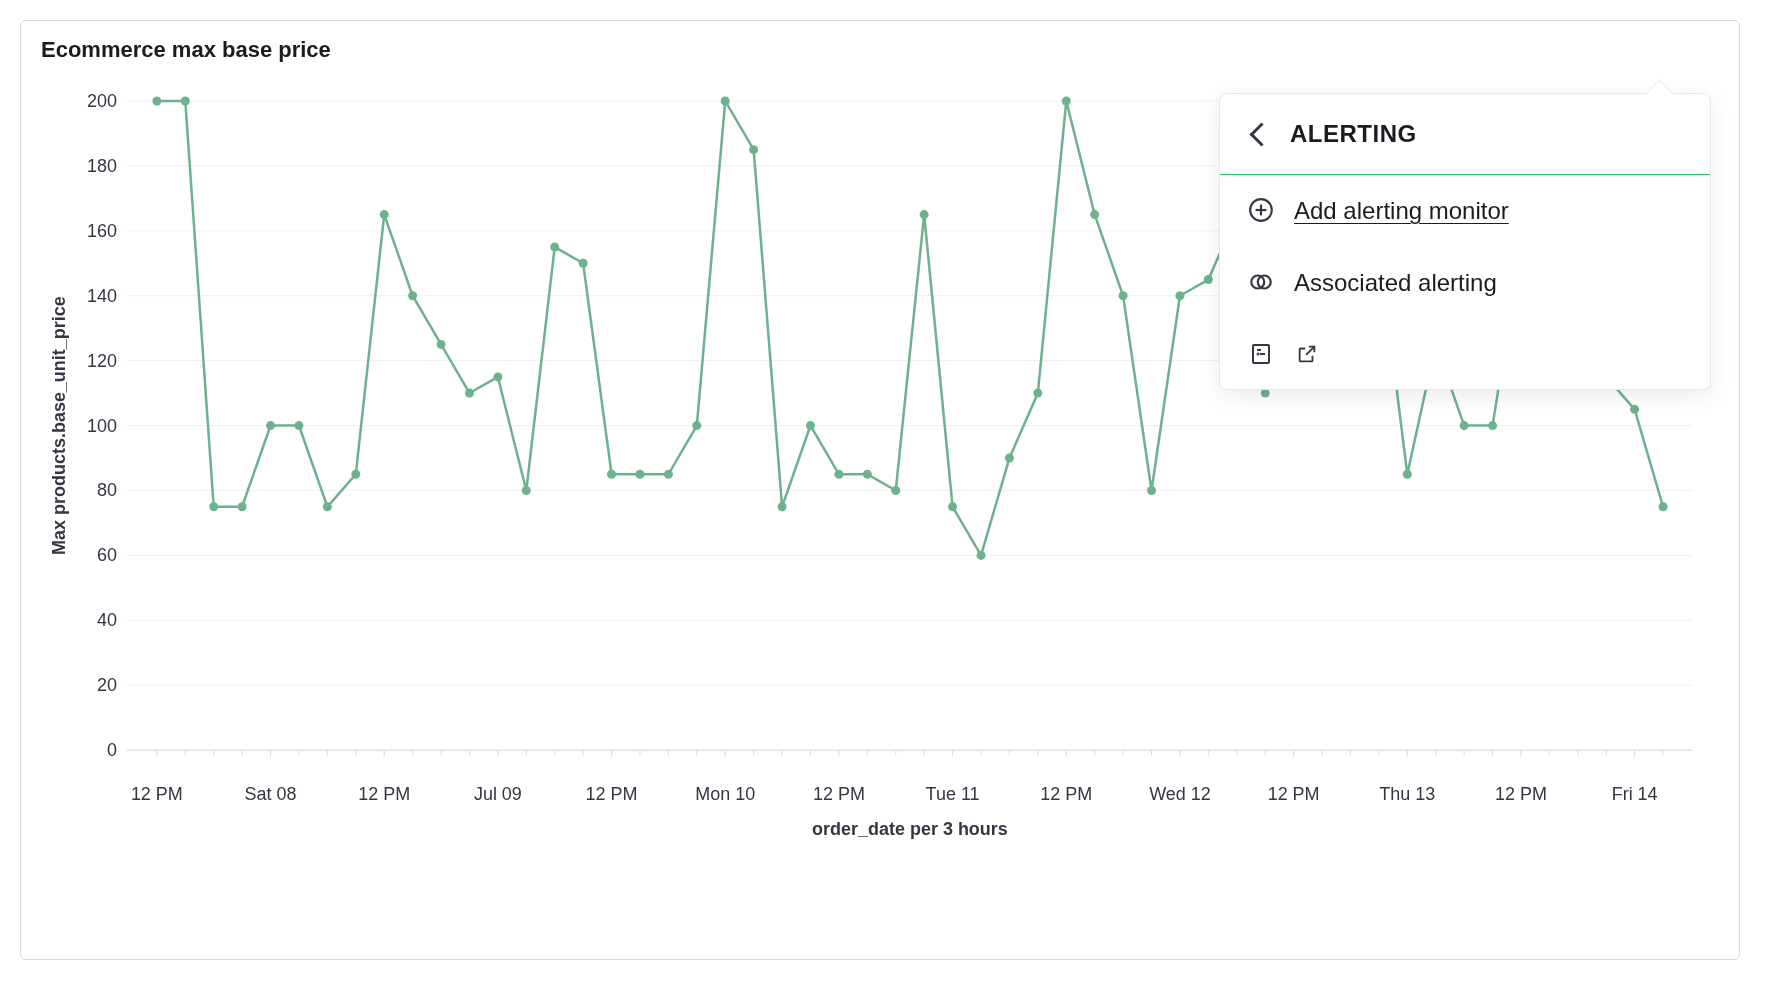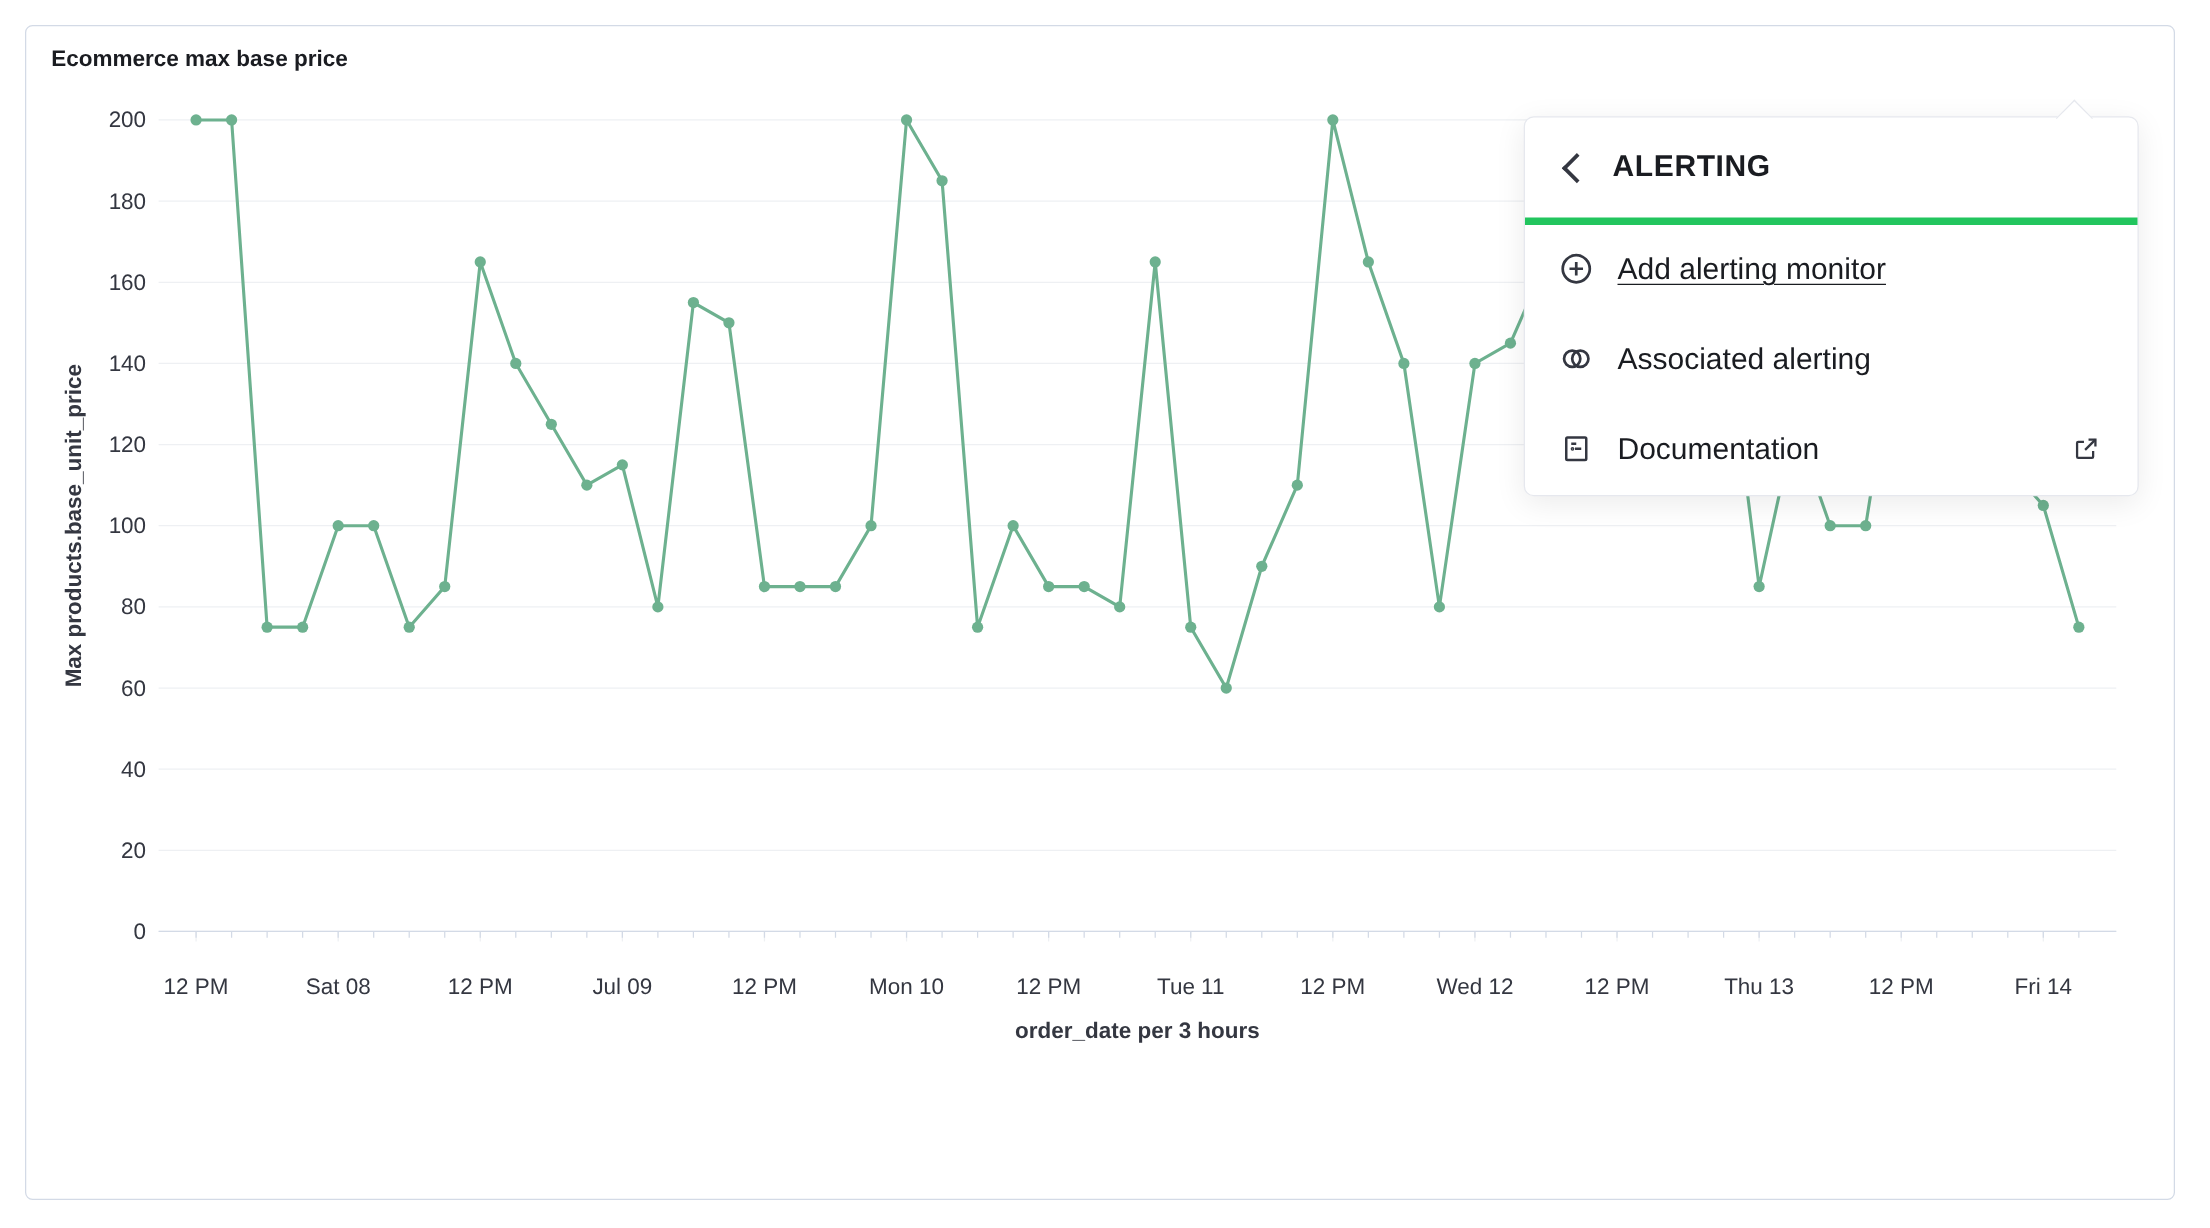--- a/index.html
+++ b/index.html
@@ -11,21 +11,21 @@
   .panel {
     border: 1px solid #d3dae6;
     border-radius: 6px;
     padding: 16px;
     position: relative;
     width: 1720px;
     height: 940px;
     box-sizing: border-box;
   }
   .panel-title {
-    font-size: 18px;
+    font-size: 22px;
     font-weight: 700;
     color: #1a1c21;
     margin: 0 0 8px 4px;
   }
   .chart-area {
     position: relative;
     width: 100%;
     height: 800px;
   }
   svg.chart {
@@ -78,21 +78,21 @@
     height: 20px;
     background: #fff;
     border-left: 1px solid #e6e8ee;
     border-top: 1px solid #e6e8ee;
     transform: rotate(45deg);
   }
   .context-header {
     display: flex;
     align-items: center;
     padding: 26px 28px;
-    border-bottom: 6px solid #22c55e;
+    border-bottom: 1px solid #22c55e;
     gap: 16px;
   }
   .context-header-title {
     font-size: 24px;
     font-weight: 800;
     letter-spacing: 0.5px;
     color: #1a1c21;
   }
   .menu-item {
     display: flex;
@@ -335,21 +335,20 @@
 
     <div class="menu-item">
       <div class="icon-wrap">
         <svg viewBox="0 0 24 24" width="24" height="24" fill="none" stroke="currentColor" stroke-width="2">
           <rect x="4" y="3" width="16" height="18" rx="1"></rect>
           <line x1="8" y1="8" x2="12" y2="8"></line>
           <circle cx="9" cy="12" r="0.5" fill="currentColor"></circle>
           <line x1="11" y1="12" x2="16" y2="12"></line>
         </svg>
       </div>
-      <span class="label">Documentation</span>
       <div class="icon-wrap external-icon">
         <svg viewBox="0 0 24 24" width="22" height="22" fill="none" stroke="currentColor" stroke-width="2">
           <path d="M14 4h6v6"></path>
           <path d="M20 4l-9 9"></path>
           <path d="M18 14v5a1 1 0 0 1-1 1H5a1 1 0 0 1-1-1V7a1 1 0 0 1 1-1h5"></path>
         </svg>
       </div>
     </div>
   </div>
 </div>

